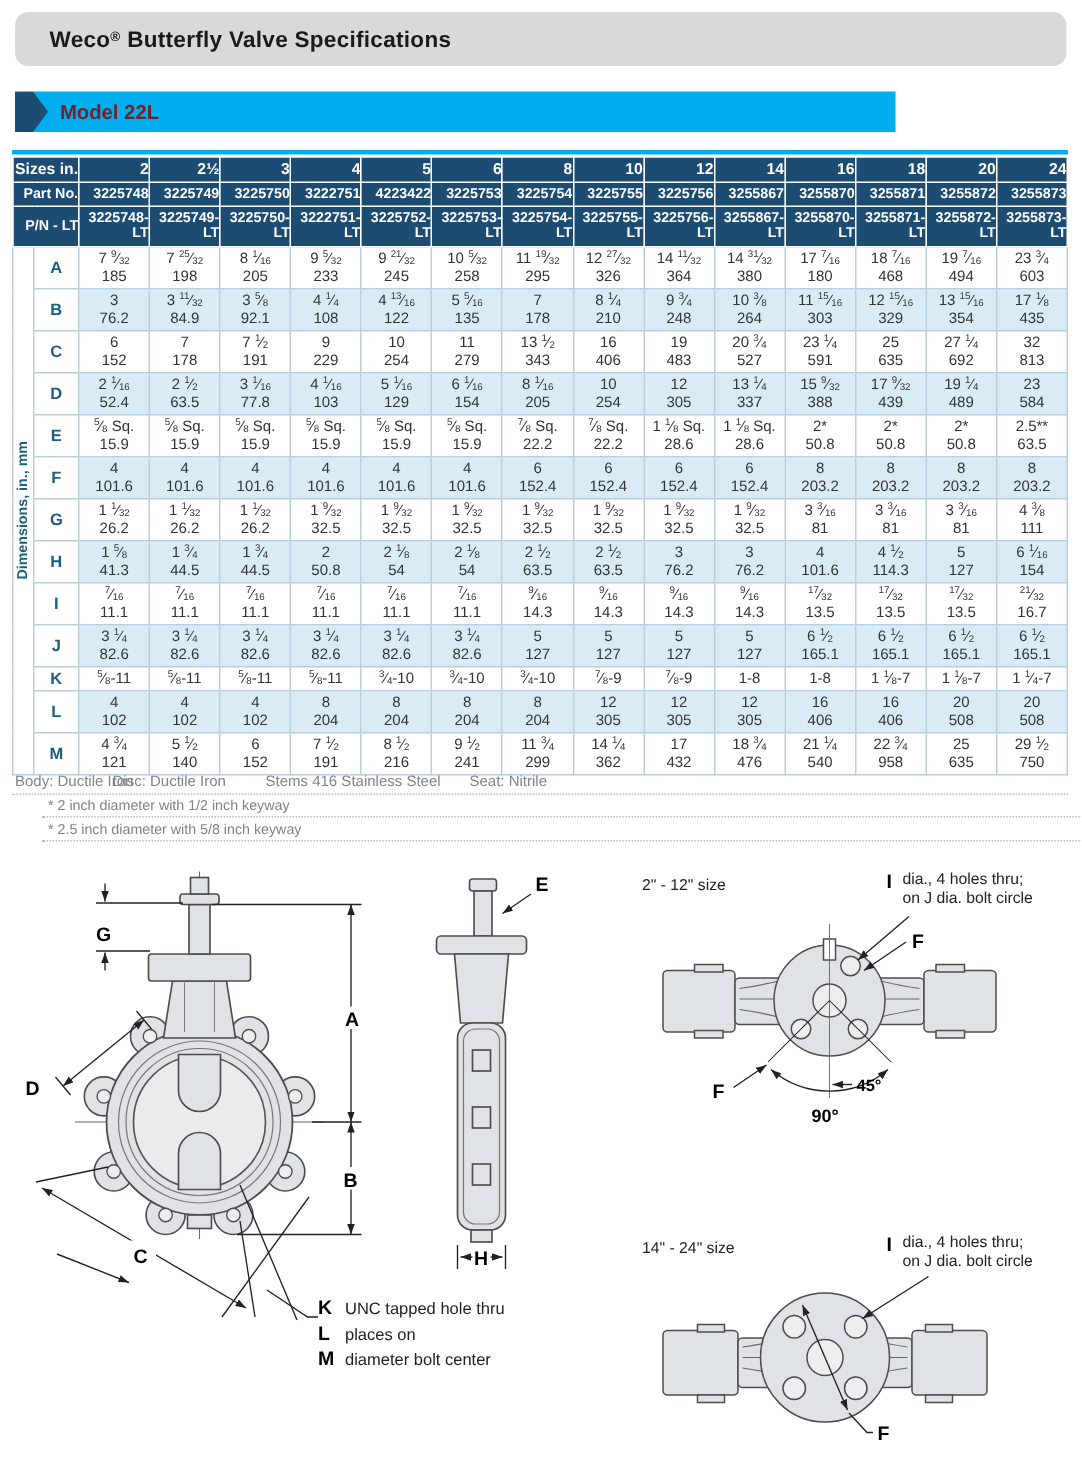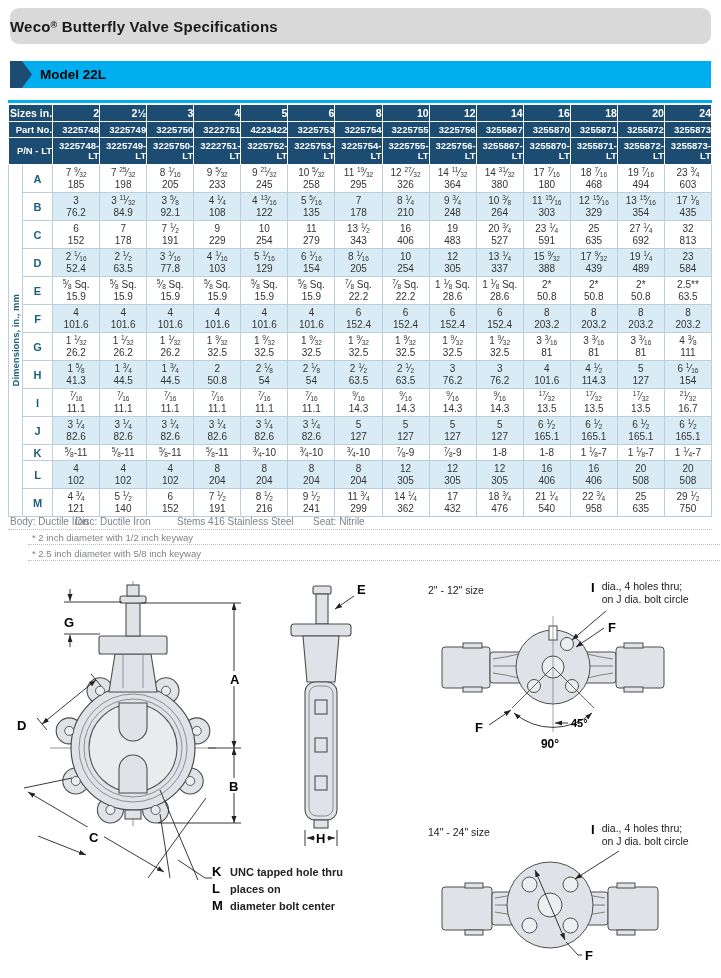--- a/index.html
+++ b/index.html
@@ -1,20 +1,20 @@
 <!DOCTYPE html>
 <html><head>
 <meta charset="utf-8">
 <style>
   html,body{margin:0;padding:0;}
   body{width:721px;height:978px;background:#fff;font-family:"Liberation Sans",sans-serif;position:relative;overflow:hidden;}
-  .title-bar{position:absolute;left:10px;top:8px;width:701px;height:36px;background:#d9d9d9;border-radius:9px;display:flex;align-items:center;padding-left:0;box-sizing:border-box;}
+  .title-bar{position:absolute;left:10px;top:8px;width:701px;height:36px;background:#d9d9d9;border-radius:9px;display:flex;align-items:center;padding-left:23px;box-sizing:border-box;}
   .title-bar .t{font-size:15px;font-weight:bold;color:#1a1a1a;letter-spacing:.2px;}
   sup.reg{font-size:9px;}
-  .model-bar{position:absolute;left:10px;top:61px;width:701px;height:27px;background:#00aeef;color:#000000;}
+  .model-bar{position:absolute;left:10px;top:61px;width:587px;height:27px;background:#00aeef;color:#7f1d1d;}
   .model-chevron{position:absolute;left:0;top:0;width:22px;height:27px;background:#1d4c72;clip-path:polygon(0 0,12px 0,22px 50%,12px 100%,0 100%);}
   .model-bar .m{position:absolute;left:30px;top:6px;font-size:13.5px;font-weight:bold;}
   .cyan-rule{position:absolute;left:8px;top:100px;width:704px;height:3px;background:#00aeef;}
   table{position:absolute;left:8px;top:104px;border-collapse:collapse;table-layout:fixed;width:704px;}
   col.c-strip{width:14px;}col.c-letter{width:30px;}col.c-data{width:47px;}
   th{background:#1d4c72;color:#fff;border:1px solid #fff;text-align:right;font-weight:bold;padding:0;}
   tr.hr0 th{font-size:10.5px;height:16px;}
   tr.hr1 th{font-size:9.5px;height:15px;}
   tr.hr2 th{font-size:9.5px;line-height:10px;height:26px;margin-top:40px;}
   th.hlabel{font-size:10.5px;}
@@ -28,21 +28,21 @@
   .in-line{line-height:12px;padding-top:1px;}
   .mm-line{line-height:12px;}
   sup,sub{font-size:6.5px;line-height:0;}
   sup{vertical-align:4px;}sub{vertical-align:-1px;}
   .materials{position:absolute;left:8px;top:513px;width:704px;height:16px;font-size:10px;color:#7f8488;border-bottom:1px dotted #bdbdbd;}
   .materials span{position:absolute;top:3px;}
   .note{position:absolute;left:8px;width:704px;height:15px;font-size:9.5px;color:#7f8488;border-bottom:1px dotted #bdbdbd;padding:2px 0 0 4px;box-sizing:border-box;margin-left:20px;}
   .drawings{position:absolute;left:0;top:576px;width:721px;height:402px;}
   .left-group{position:absolute;left:8px;top:0;width:410px;height:402px;}
   .legend{position:absolute;left:204px;top:288px;}
-  .lg-row{height:17px;font-size:11px;color:#222;white-space:nowrap;font-weight:bold;}
+  .lg-row{height:17px;font-size:11px;color:#222;white-space:nowrap;}
   .lg-row b{display:inline-block;width:18px;font-size:13px;color:#000;}
   .rt-group{position:absolute;left:425px;top:4px;width:292px;}
   .rb-group{position:absolute;left:425px;top:238px;width:292px;}
   .dr-head{position:relative;height:28px;}
   .size-label{position:absolute;left:3px;top:4px;font-size:10.5px;color:#222;}
   .hole-note{position:absolute;left:166px;top:0;display:flex;}
   .hole-note b{font-size:13px;margin-right:7px;}
   .hole-note .nt{font-size:10.5px;line-height:13px;color:#222;}
   svg text{font-family:"Liberation Sans",sans-serif;}
   .dim-letter{font-size:13px;font-weight:bold;fill:#000;}

